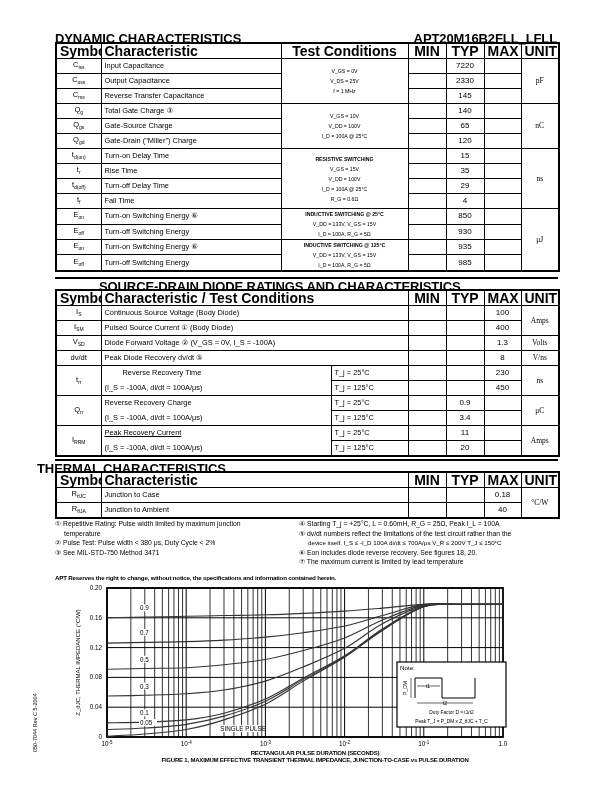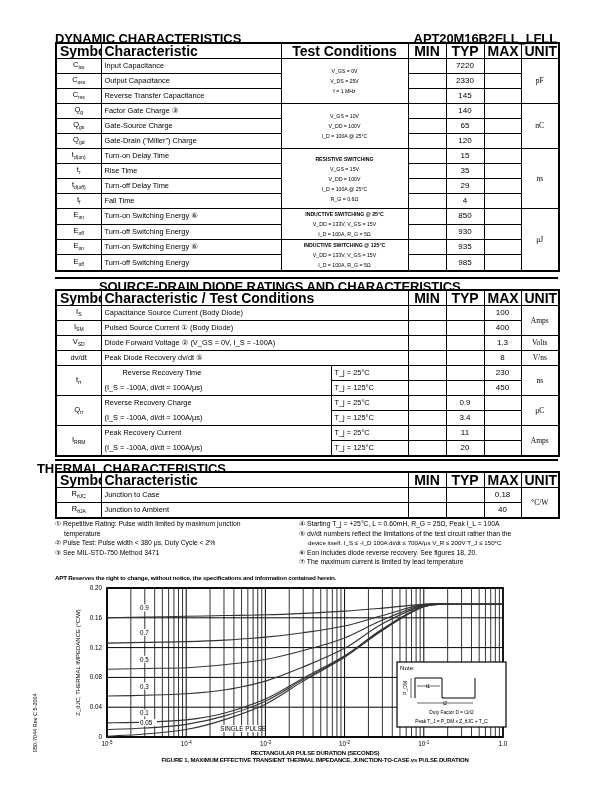--- a/index.html
+++ b/index.html
@@ -73,21 +73,21 @@
       </tr>
       <tr>
         <td class="sym">C<sub>rss</sub></td>
         <td>Reverse Transfer Capacitance</td>
         <td class="num"></td>
         <td class="num">145</td>
         <td class="num"></td>
       </tr>
       <tr>
         <td class="sym">Q<sub>g</sub></td>
-        <td>Factor Gate Charge ③</td>
+        <td>Total Gate Charge ③</td>
         <td class="cond" rowspan="3">
           <div>V_GS = 10V</div>
           <div>V_DD = 100V</div>
           <div>I_D = 100A @ 25°C</div>
         </td>
         <td class="num"></td>
         <td class="num">140</td>
         <td class="num"></td>
         <td class="unit" rowspan="3">nC</td>
       </tr>
@@ -201,21 +201,21 @@
         <th class="l" colspan="2">Characteristic / Test Conditions</th>
         <th class="">MIN</th>
         <th class="">TYP</th>
         <th class="">MAX</th>
         <th class="">UNIT</th>
       </tr>
     </thead>
   <tbody id="diode-body">
       <tr>
         <td class="sym">I<sub>S</sub></td>
-        <td colspan="2">Capacitance Source Current  (Body Diode)</td>
+        <td colspan="2">Continuous Source Voltage  (Body Diode)</td>
         <td class="num"></td>
         <td class="num"></td>
         <td class="num">100</td>
         <td class="unit" rowspan="2">Amps</td>
       </tr>
       <tr>
         <td class="sym">I<sub>SM</sub></td>
         <td colspan="2">Pulsed Source Current ① (Body Diode)</td>
         <td class="num"></td>
         <td class="num"></td>
@@ -264,21 +264,21 @@
       </tr>
       <tr>
         <td style="border-top: none;">(I_S = -100A, di/dt = 100A/μs)</td>
         <td>T_j = 125°C</td>
         <td class="num"></td>
         <td class="num">3.4</td>
         <td class="num"></td>
       </tr>
       <tr>
         <td class="sym" rowspan="2">I<sub>RRM</sub></td>
-        <td style="border-bottom: none;">Peak Recovery Current</td>
+        <td style="border-bottom: none; text-decoration: underline;">Peak Recovery Current</td>
         <td>T_j = 25°C</td>
         <td class="num"></td>
         <td class="num">11</td>
         <td class="num"></td>
         <td class="unit" rowspan="2">Amps</td>
       </tr>
       <tr>
         <td style="border-top: none;">(I_S = -100A, di/dt = 100A/μs)</td>
         <td>T_j = 125°C</td>
         <td class="num"></td>

